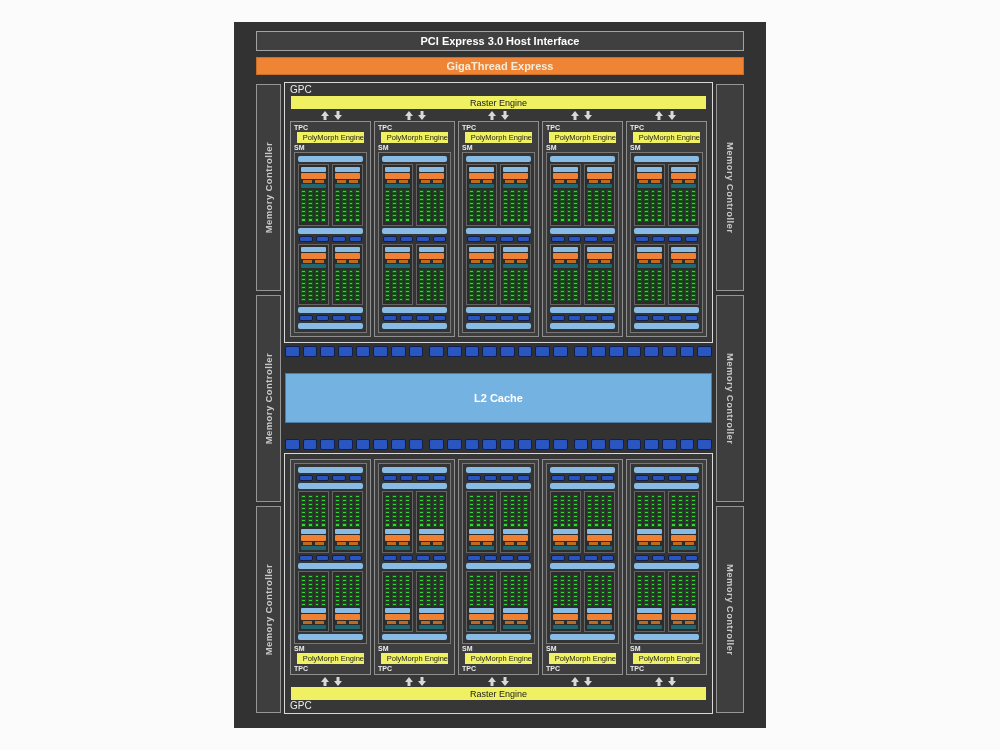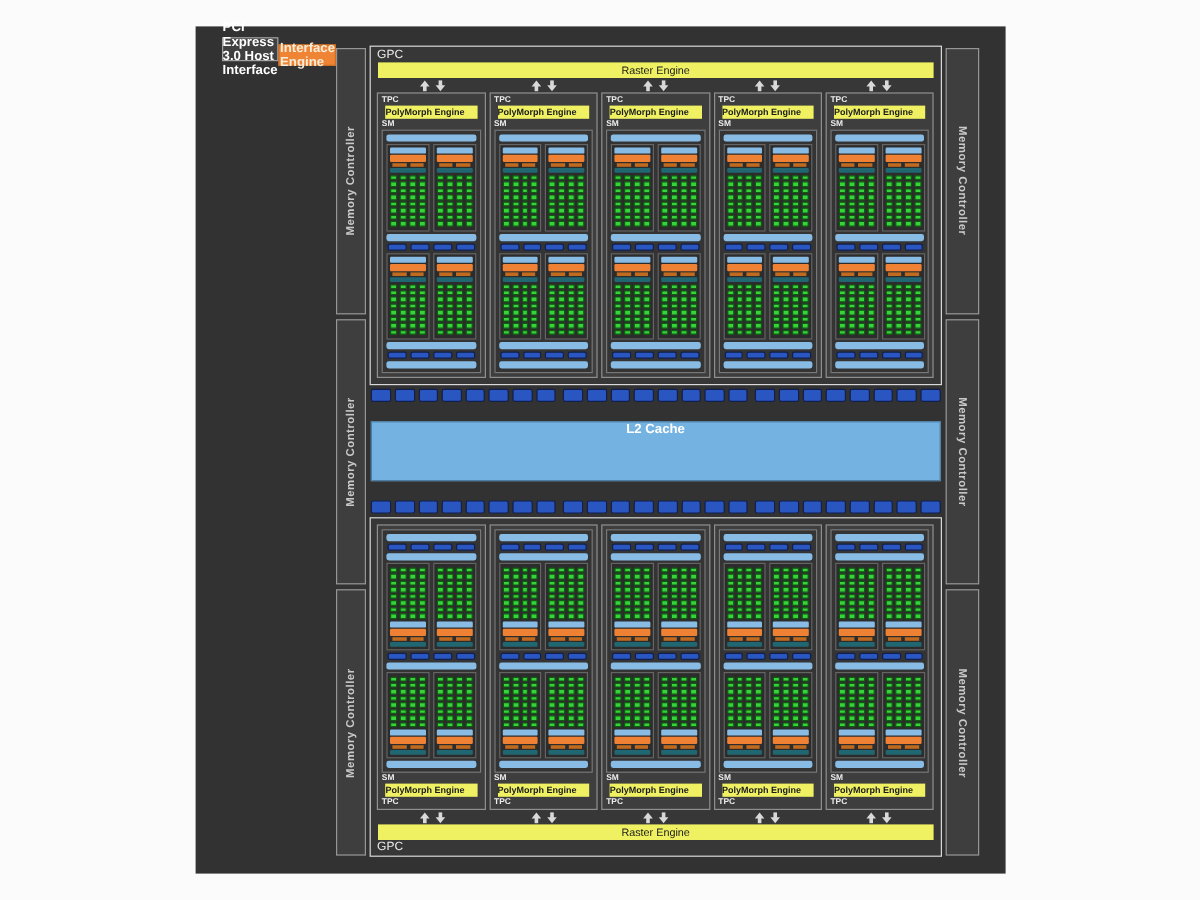--- a/index.html
+++ b/index.html
@@ -7,22 +7,22 @@
     --c-orange:#ef8435; --c-yellow:#eff163; --c-gpc:#373737; --c-gpc-border:#d8d8d8;
     --c-tpc:#3e3e3e; --c-tpc-border:#8f8f8f; --c-sm:#343434; --c-sm-border:#787878;
     --c-block:#2c2c2c; --c-block-border:#656565; --c-lblue:#88bce5; --c-warp:#ee8133;
     --c-dash:#bf6a1e; --c-teal:#206771; --c-core:#38d23c; --c-core-border:#0e5c10;
     --c-seg:#2a56c2; --c-seg-border:#101f4e; --c-l2:#74b2e2; --c-mc:#3e3e3e;
     --c-mc-border:#969696; --c-mc-text:#c9c9c9; --c-arrow:#d9d9d9; --c-label:#ececec;
   }
   *{margin:0;padding:0;box-sizing:border-box;}
   html,body{width:1000px;height:750px;}
   body{background:var(--c-page);font-family:"Liberation Sans",sans-serif;overflow:hidden;}
-  .chip{width:675px;height:706px;margin:22px auto 0;background:var(--c-chip);
-        padding:9px 22px 14px;display:flex;flex-direction:row;}
+  .chip{width:532px;height:706px;margin:22px auto 0;background:var(--c-chip);
+        padding:9px 22px 14px;display:flex;flex-direction:column;}
   .top-bar{height:20px;flex:0 0 20px;display:flex;align-items:center;justify-content:center;
            font-weight:bold;font-size:11px;}
   .pci{background:var(--c-bar);border:1px solid var(--c-bar-border);color:#ffffff;}
   .giga{background:var(--c-orange);border:1px solid #c96f26;color:#f6ecd8;margin-top:6px;height:18px;flex-basis:18px;}
   .main{flex:1;display:flex;gap:3px;margin-top:7px;min-height:0;}
   .mc-col{width:25px;flex:0 0 25px;display:flex;flex-direction:column;gap:4px;padding:2px 0 1px;}
   .mc-col.right{width:28px;flex-basis:28px;}
   .mc-box{flex:1;background:var(--c-mc);border:1px solid var(--c-mc-border);
           display:flex;align-items:center;justify-content:center;overflow:hidden;}
   .vtext{writing-mode:vertical-rl;font-weight:bold;font-size:9.5px;color:var(--c-mc-text);
@@ -45,21 +45,21 @@
                  top:4px;width:3px;height:5px;background:var(--c-arrow);}
   .arr.down::before{bottom:0;border-top:5px solid var(--c-arrow);}
   .arr.down::after{content:"";position:absolute;left:50%;transform:translateX(-50%);
                    bottom:4px;width:3px;height:5px;background:var(--c-arrow);}
   .tpc-row{flex:1;display:flex;gap:3px;min-height:0;}
   .tpc{flex:1;background:var(--c-tpc);border:1px solid var(--c-tpc-border);
        padding:1px 3px 3px;display:flex;flex-direction:column;min-width:0;min-height:0;}
   .mirrored .tpc{flex-direction:column-reverse;padding:3px 3px 1px;}
   .tpc-label,.sm-label{flex:0 0 9px;font-weight:bold;font-size:7px;color:var(--c-label);line-height:9px;}
   .poly{flex:0 0 11px;background:var(--c-yellow);color:#1a1a1a;display:flex;align-items:center;
-        justify-content:flex-start;font-weight:bold;font-size:7.5px;margin:0 3px;}
+        justify-content:flex-end;font-weight:normal;font-size:7.5px;margin:0 3px;}
   .sm{flex:1;background:var(--c-sm);border:1px solid var(--c-sm-border);padding:3px;
       display:flex;flex-direction:column;gap:2px;min-height:0;}
   .mirrored .sm{flex-direction:column-reverse;}
   .wbar{flex:0 0 6px;background:var(--c-lblue);border-radius:2px;}
   .segrow{flex:0 0 6px;display:flex;gap:3px;padding:0 1px;}
   .seg{flex:1;background:var(--c-seg);border:1px solid var(--c-seg-border);border-radius:2px;}
   .cols{flex:1;display:flex;gap:3px;min-height:0;}
   .colp{flex:1;background:var(--c-block);border:1px solid var(--c-block-border);padding:2px;
         display:flex;flex-direction:column;gap:1px;min-width:0;min-height:0;}
   .ibuf{flex:0 0 5px;background:var(--c-lblue);border-radius:1px;}
@@ -67,34 +67,34 @@
   .dashrow{flex:0 0 3px;display:flex;gap:3px;padding:0 2px;}
   .dash{flex:1;background:var(--c-dash);}
   .regf{flex:0 0 4px;background:var(--c-teal);border-radius:1px;}
   .cuda-grid{flex:1;display:grid;grid-template-columns:repeat(4,1fr);
              grid-template-rows:repeat(8,1fr);gap:1px 2px;padding:1px 0;min-height:0;}
   .mirrored .cuda-grid{order:-1;}
   .core{background:var(--c-core);border:1px solid var(--c-core-border);border-radius:1px;}
   .xbar{flex:0 0 11px;display:flex;gap:6px;margin:3px 1px;}
   .xbar-group{flex:1;display:flex;gap:3px;}
   .xseg{flex:1;background:var(--c-seg);border:1px solid var(--c-seg-border);border-radius:2px;}
-  .l2{flex:0 0 50px;background:var(--c-l2);border:1px solid #4e7da3;display:flex;
+  .l2{flex:0 0 50px;background:var(--c-l2);border:1px solid #4e7da3;display:flex;align-items:center;
       justify-content:center;color:#ffffff;font-weight:bold;font-size:11px;margin:13px 1px;}
 </style>
 </head>
 <body>
 
 <div class="chip">
 
   <div class="top-bar pci">
     <span>PCI Express 3.0 Host Interface</span>
   </div>
 
   <div class="top-bar giga">
-    <span>Interface Engine</span>
+    <span>GigaThread Express</span>
   </div>
 
   <div class="main">
 
     <div class="mc-col left">
         <div class="mc-box">
           <span class="vtext">Memory Controller</span>
         </div>
         <div class="mc-box">
           <span class="vtext">Memory Controller</span>

